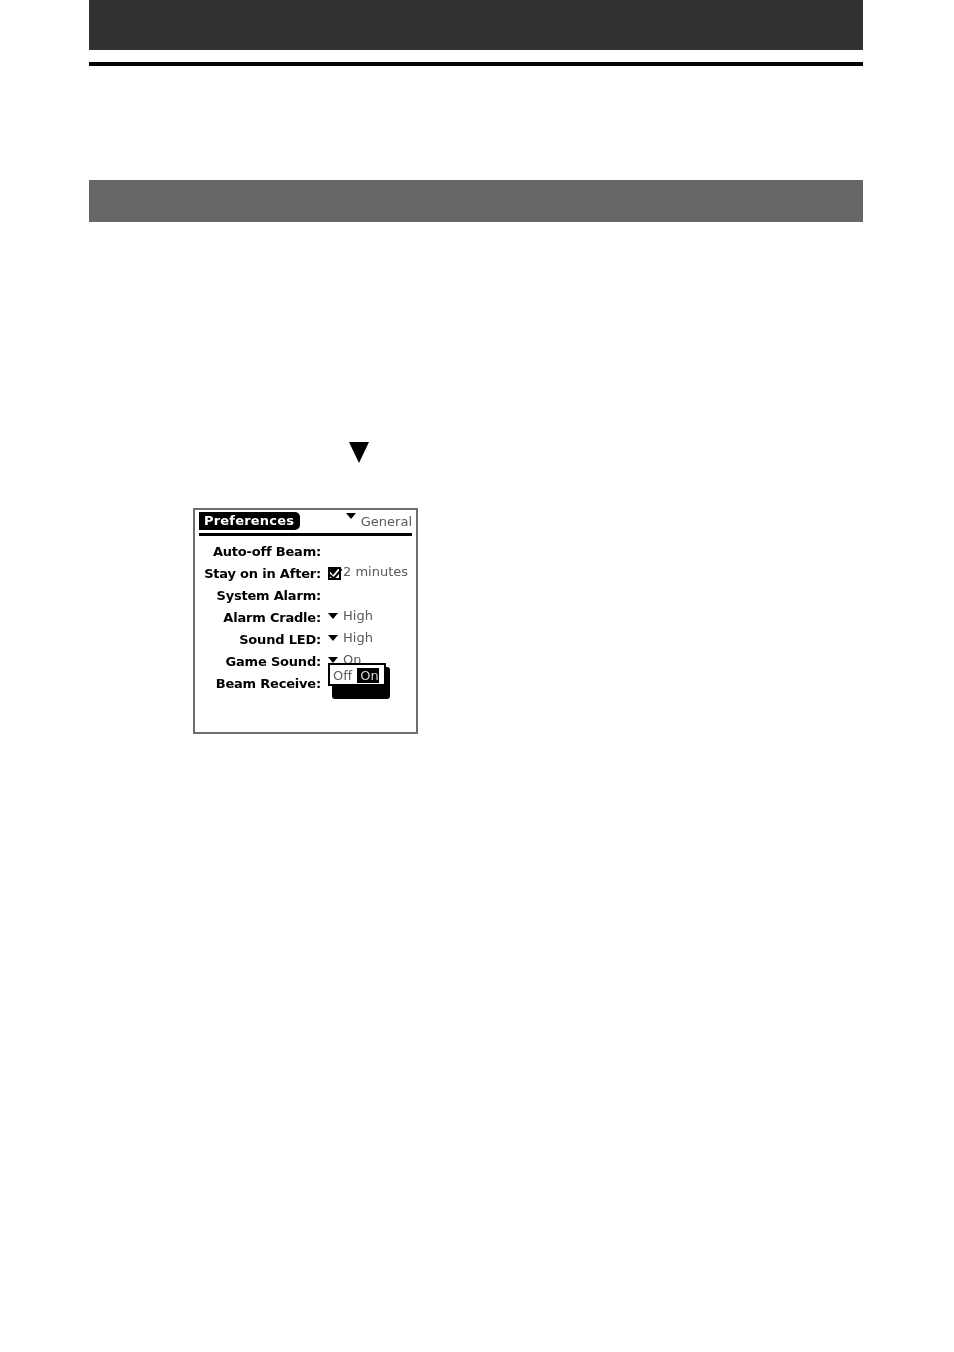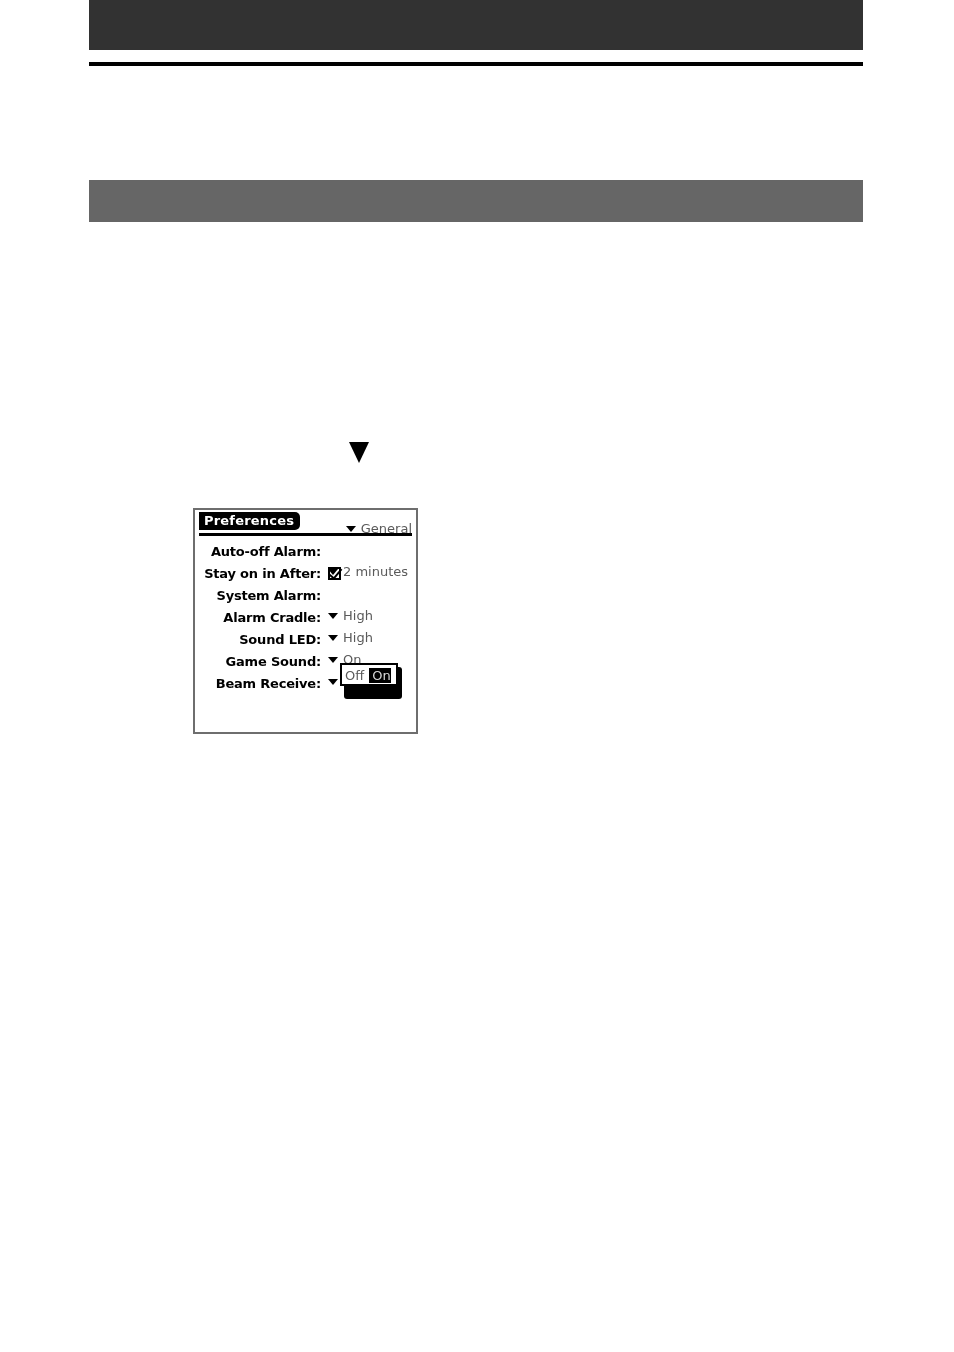--- a/index.html
+++ b/index.html
@@ -84,27 +84,26 @@
     font-weight: bold;
     line-height: 18px;
     letter-spacing: 0.2px;
     border-top-right-radius: 5px;
     border-bottom-right-radius: 5px;
     white-space: nowrap;
   }
   .title-right {
     position: absolute;
     right: 0px;
-    top: 8px;
+    top: 1px;
     font-size: 13px;
     color: #5a5a5a;
     line-height: 17px;
     white-space: nowrap;
     display: flex;
-    align-items: center;
     gap: 5px;
   }
 
   
   .tri {
     display: inline-block;
     width: 0;
     height: 0;
     border-left: 5px solid transparent;
     border-right: 5px solid transparent;
@@ -160,21 +159,21 @@
     border-bottom: 2px solid #000000;
     transform: rotate(40deg);
   }
 
   
   .beamrow {
     position: relative;
   }
   .popup-wrap {
     position: relative;
-    margin-left: 19px;
+    margin-left: 7px;
     width: 62px;
     height: 40px;
   }
   .popup-shadow {
     position: absolute;
     left: 4px;
     top: 4px;
     width: 58px;
     height: 32px;
     background: #000000;
@@ -220,21 +219,21 @@
     <div class="title-chip">Preferences</div>
     <div class="title-right">
       <span class="tri"></span>
       <span>General</span>
     </div>
   </div>
 
   <div class="rows">
 
     <div class="prefrow">
-      <span class="lbl">Auto-off Alarm:</span>
+      <span class="lbl">Auto-off Beam:</span>
       <span class="val">
         <span class="tri"></span>
         <span>2 minutes</span>
       </span>
     </div>
 
     <div class="prefrow">
       <span class="lbl">Stay on in After:</span>
       <span class="checkglyph"></span>
     </div>

